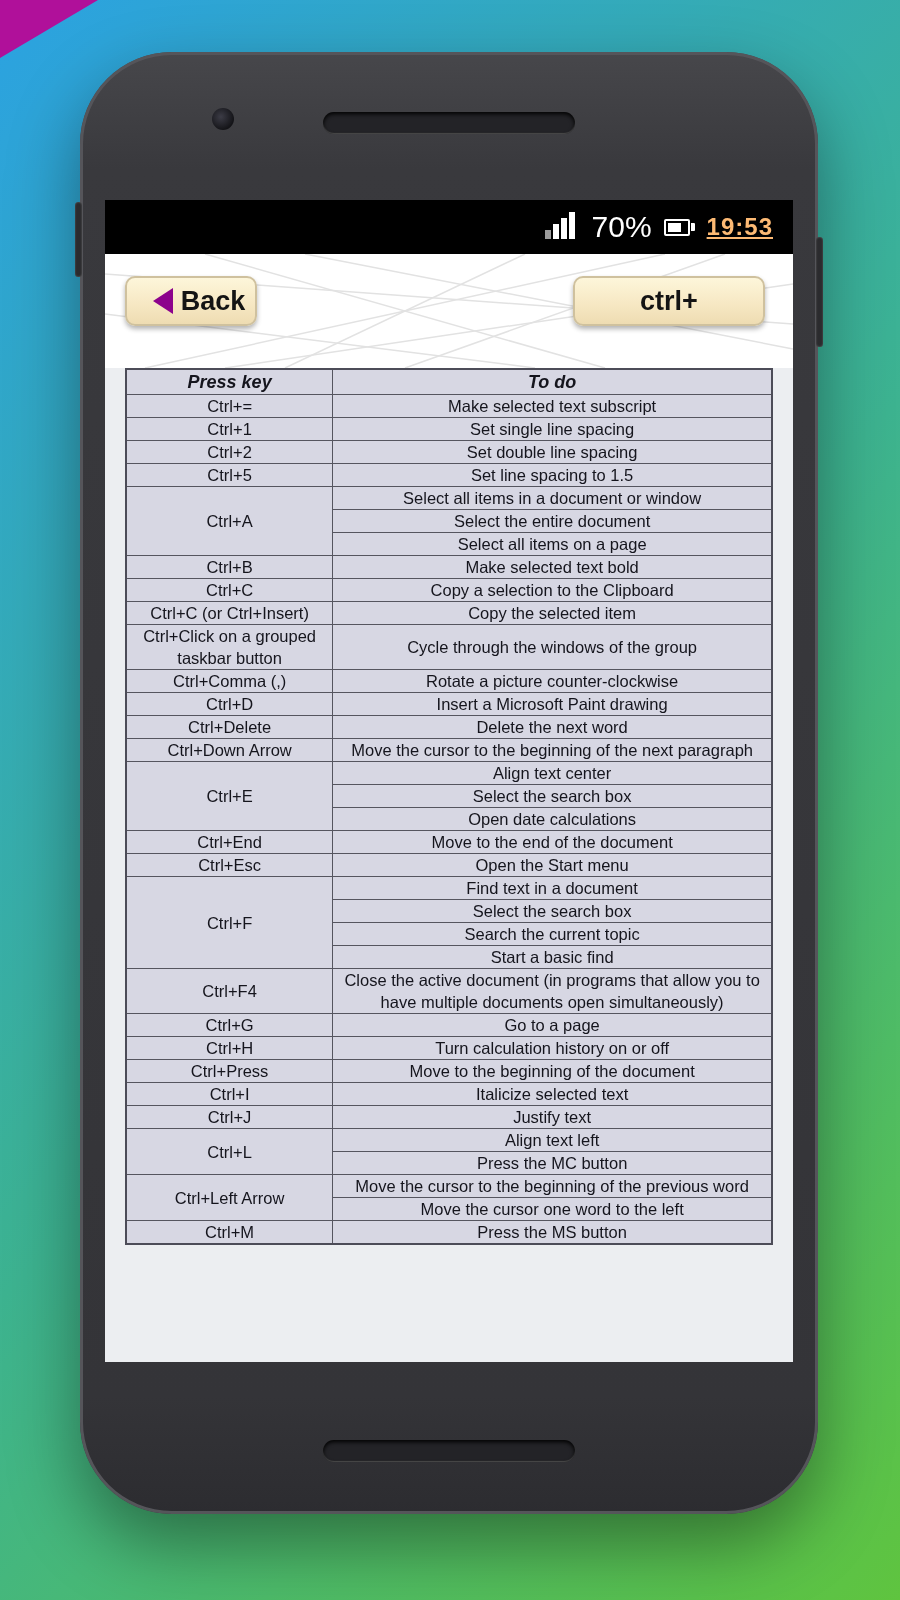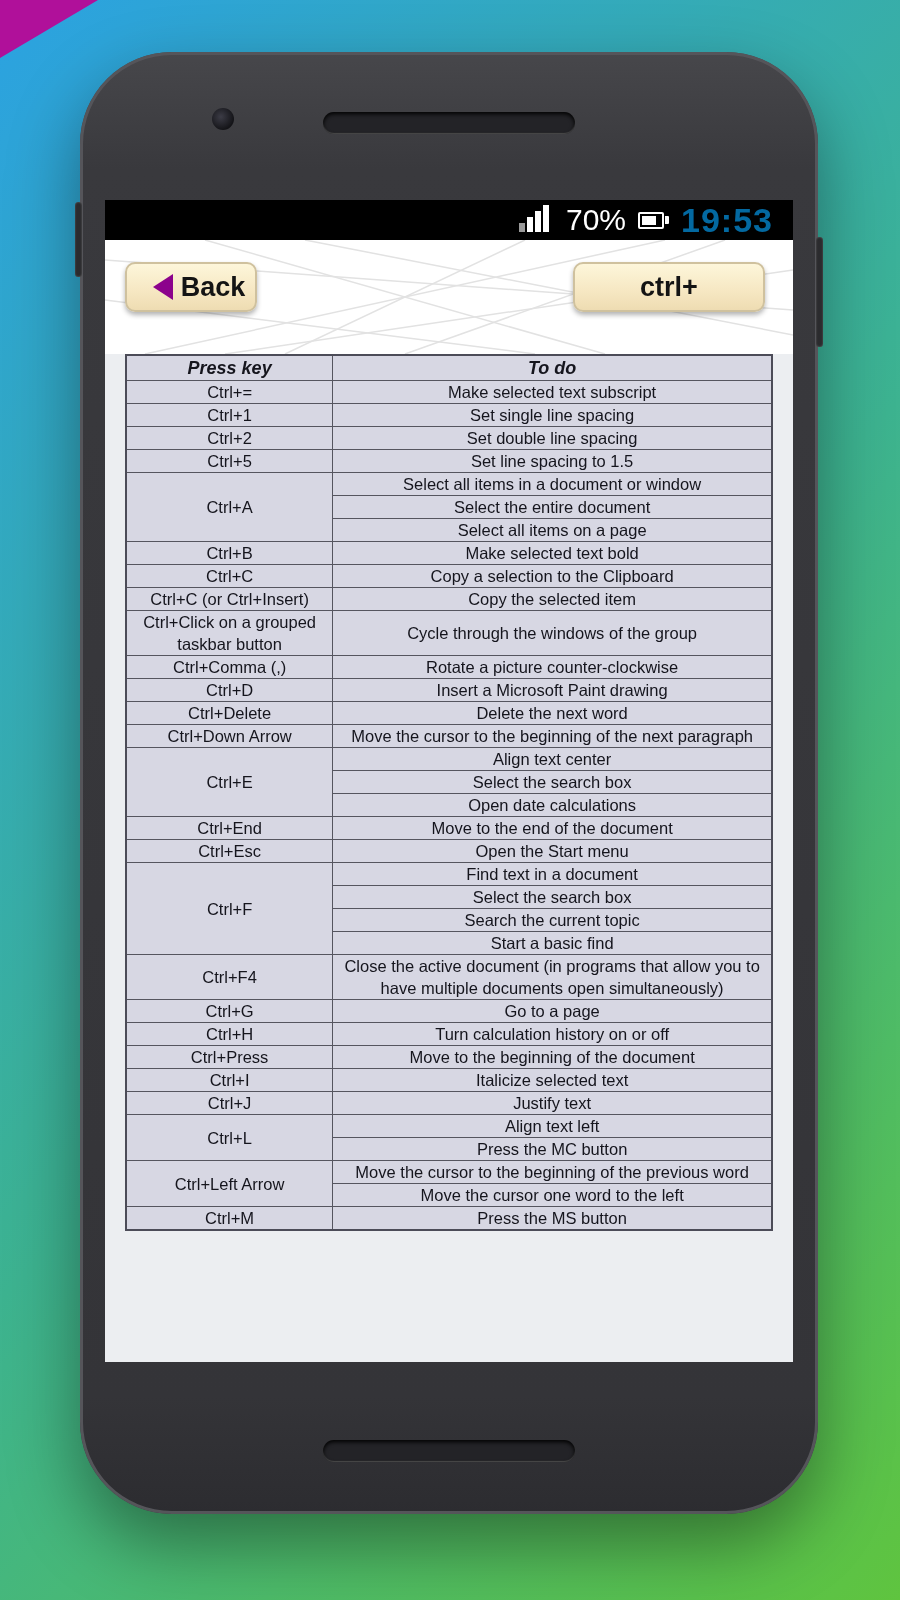--- a/index.html
+++ b/index.html
@@ -32,25 +32,25 @@
     width:252px; height:22px; border-radius:12px;
     background:#232327; box-shadow:inset 0 2px 4px #000, inset 0 -1px 1px #555;
   }
   .speaker.bottom { top:auto; bottom:52px; }
   
   .screen {
     position:absolute; left:25px; top:148px; width:688px; height:1162px;
     background:#eceef1; overflow:hidden; display:flex; flex-direction:column;
   }
   .status-bar {
-    height:40px; background:#000; display:flex; align-items:center;
+    height:54px; background:#000; display:flex; align-items:center;
     justify-content:flex-end; gap:12px; padding:0 20px; flex:0 0 auto;
   }
   .status-pct { color:#fff; font-size:30px; }
-  .status-time { color:#0369a1; font-size:34px; font-weight:bold; letter-spacing:1px; }
+  .status-time { color:#fdba74; font-size:24px; font-weight:bold; letter-spacing:1px;text-decoration:underline; }
   .bat { display:flex; align-items:center; }
   .bat-body { width:26px; height:17px; border:2px solid #fff; border-radius:2px; position:relative; background:#000; }
   .bat-fill { position:absolute; left:2px; top:2px; bottom:2px; width:62%; background:#fff; }
   .bat-nub { width:4px; height:8px; background:#fff; margin-left:1px; border-radius:0 1px 1px 0; }
   
   .header-band { position:relative; height:114px; background:#fff; flex:0 0 auto; }
   .header-band svg.web { position:absolute; inset:0; width:100%; height:100%; }
   .btn {
     position:absolute; top:22px; height:50px; border-radius:10px;
     background:linear-gradient(180deg,#fdf6da 0%, #f6e7c2 60%, #eedcb2 100%);

